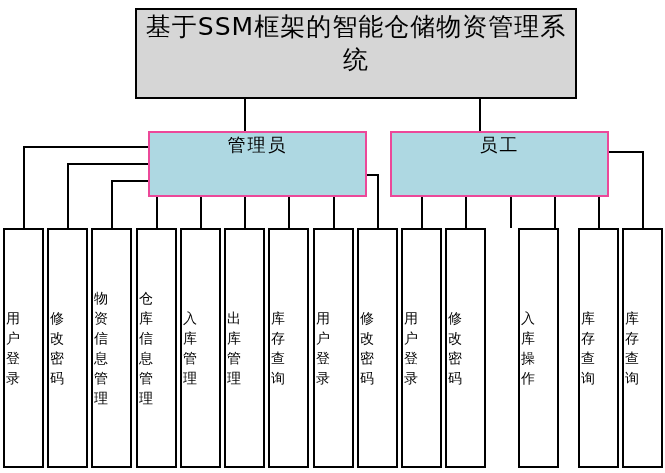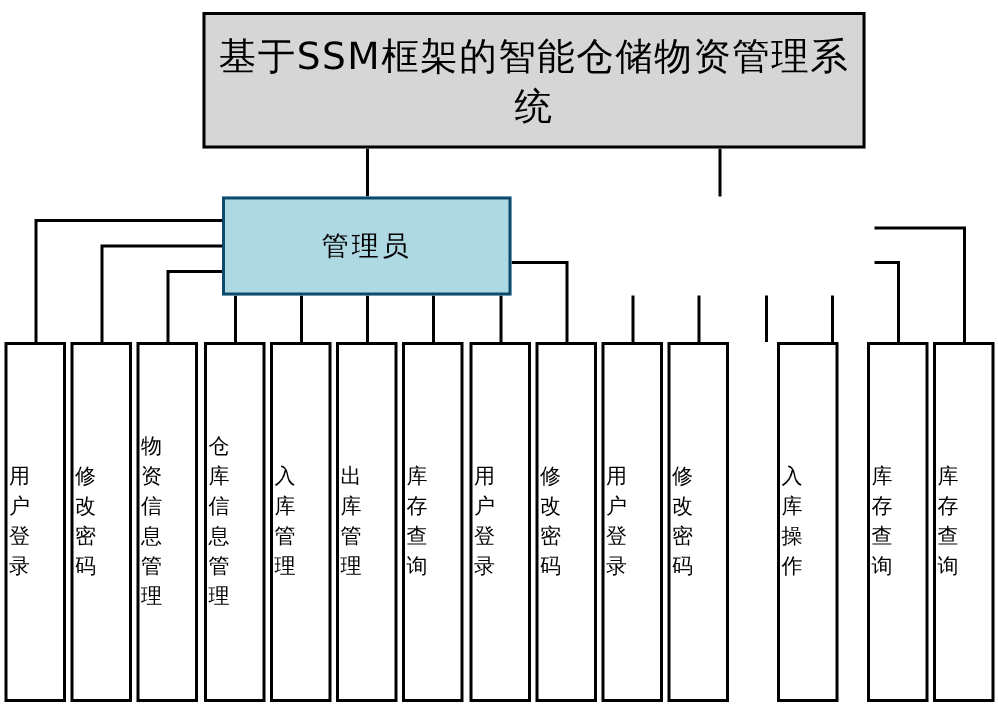--- a/index.html
+++ b/index.html
@@ -13,37 +13,37 @@
     color: #000;
   }
   .wires {
     position: absolute;
     left: 0; top: 0;
   }
   .box {
     position: absolute;
     box-sizing: border-box;
     display: flex;
-    align-items: center;
+    align-items: flex-start;
     justify-content: center;
     text-align: center;
   }
   .root {
     left: 135px; top: 8px;
     width: 442px; height: 91px;
     background: #d6d6d6;
     border: 2px solid #000000;
     font-size: 25px;
     letter-spacing: 1px;
   }
   .group {
     top: 131px;
-    width: 193px; height: 66px;
+    width: 219px; height: 66px;
     background: #aed8e2;
-    border: 2px solid #0c4a6e;
+    border: 2px solid #ec4899;
     font-size: 18px;
     letter-spacing: 2px;
   }
   .group-admin { left: 148px; }
   .group-staff { left: 390px; }
   .leaf {
     position: absolute;
     top: 228px;
     width: 41px; height: 240px;
     box-sizing: border-box;
@@ -88,20 +88,23 @@
   </svg>
 
   <div class="box root">
     <span>基于SSM框架的智能仓储物资管理系统</span>
   </div>
 
   <div class="box group group-admin">
     <span>管理员</span>
   </div>
 
+  <div class="box group group-staff">
+    <span>员工</span>
+  </div>
 
   <div class="leaf" style="left:3px">
       <span class="vtext">用户登录</span>
     </div>
   <div class="leaf" style="left:47px">
       <span class="vtext">修改密码</span>
     </div>
   <div class="leaf" style="left:91px">
       <span class="vtext">物资信息管理</span>
     </div>

